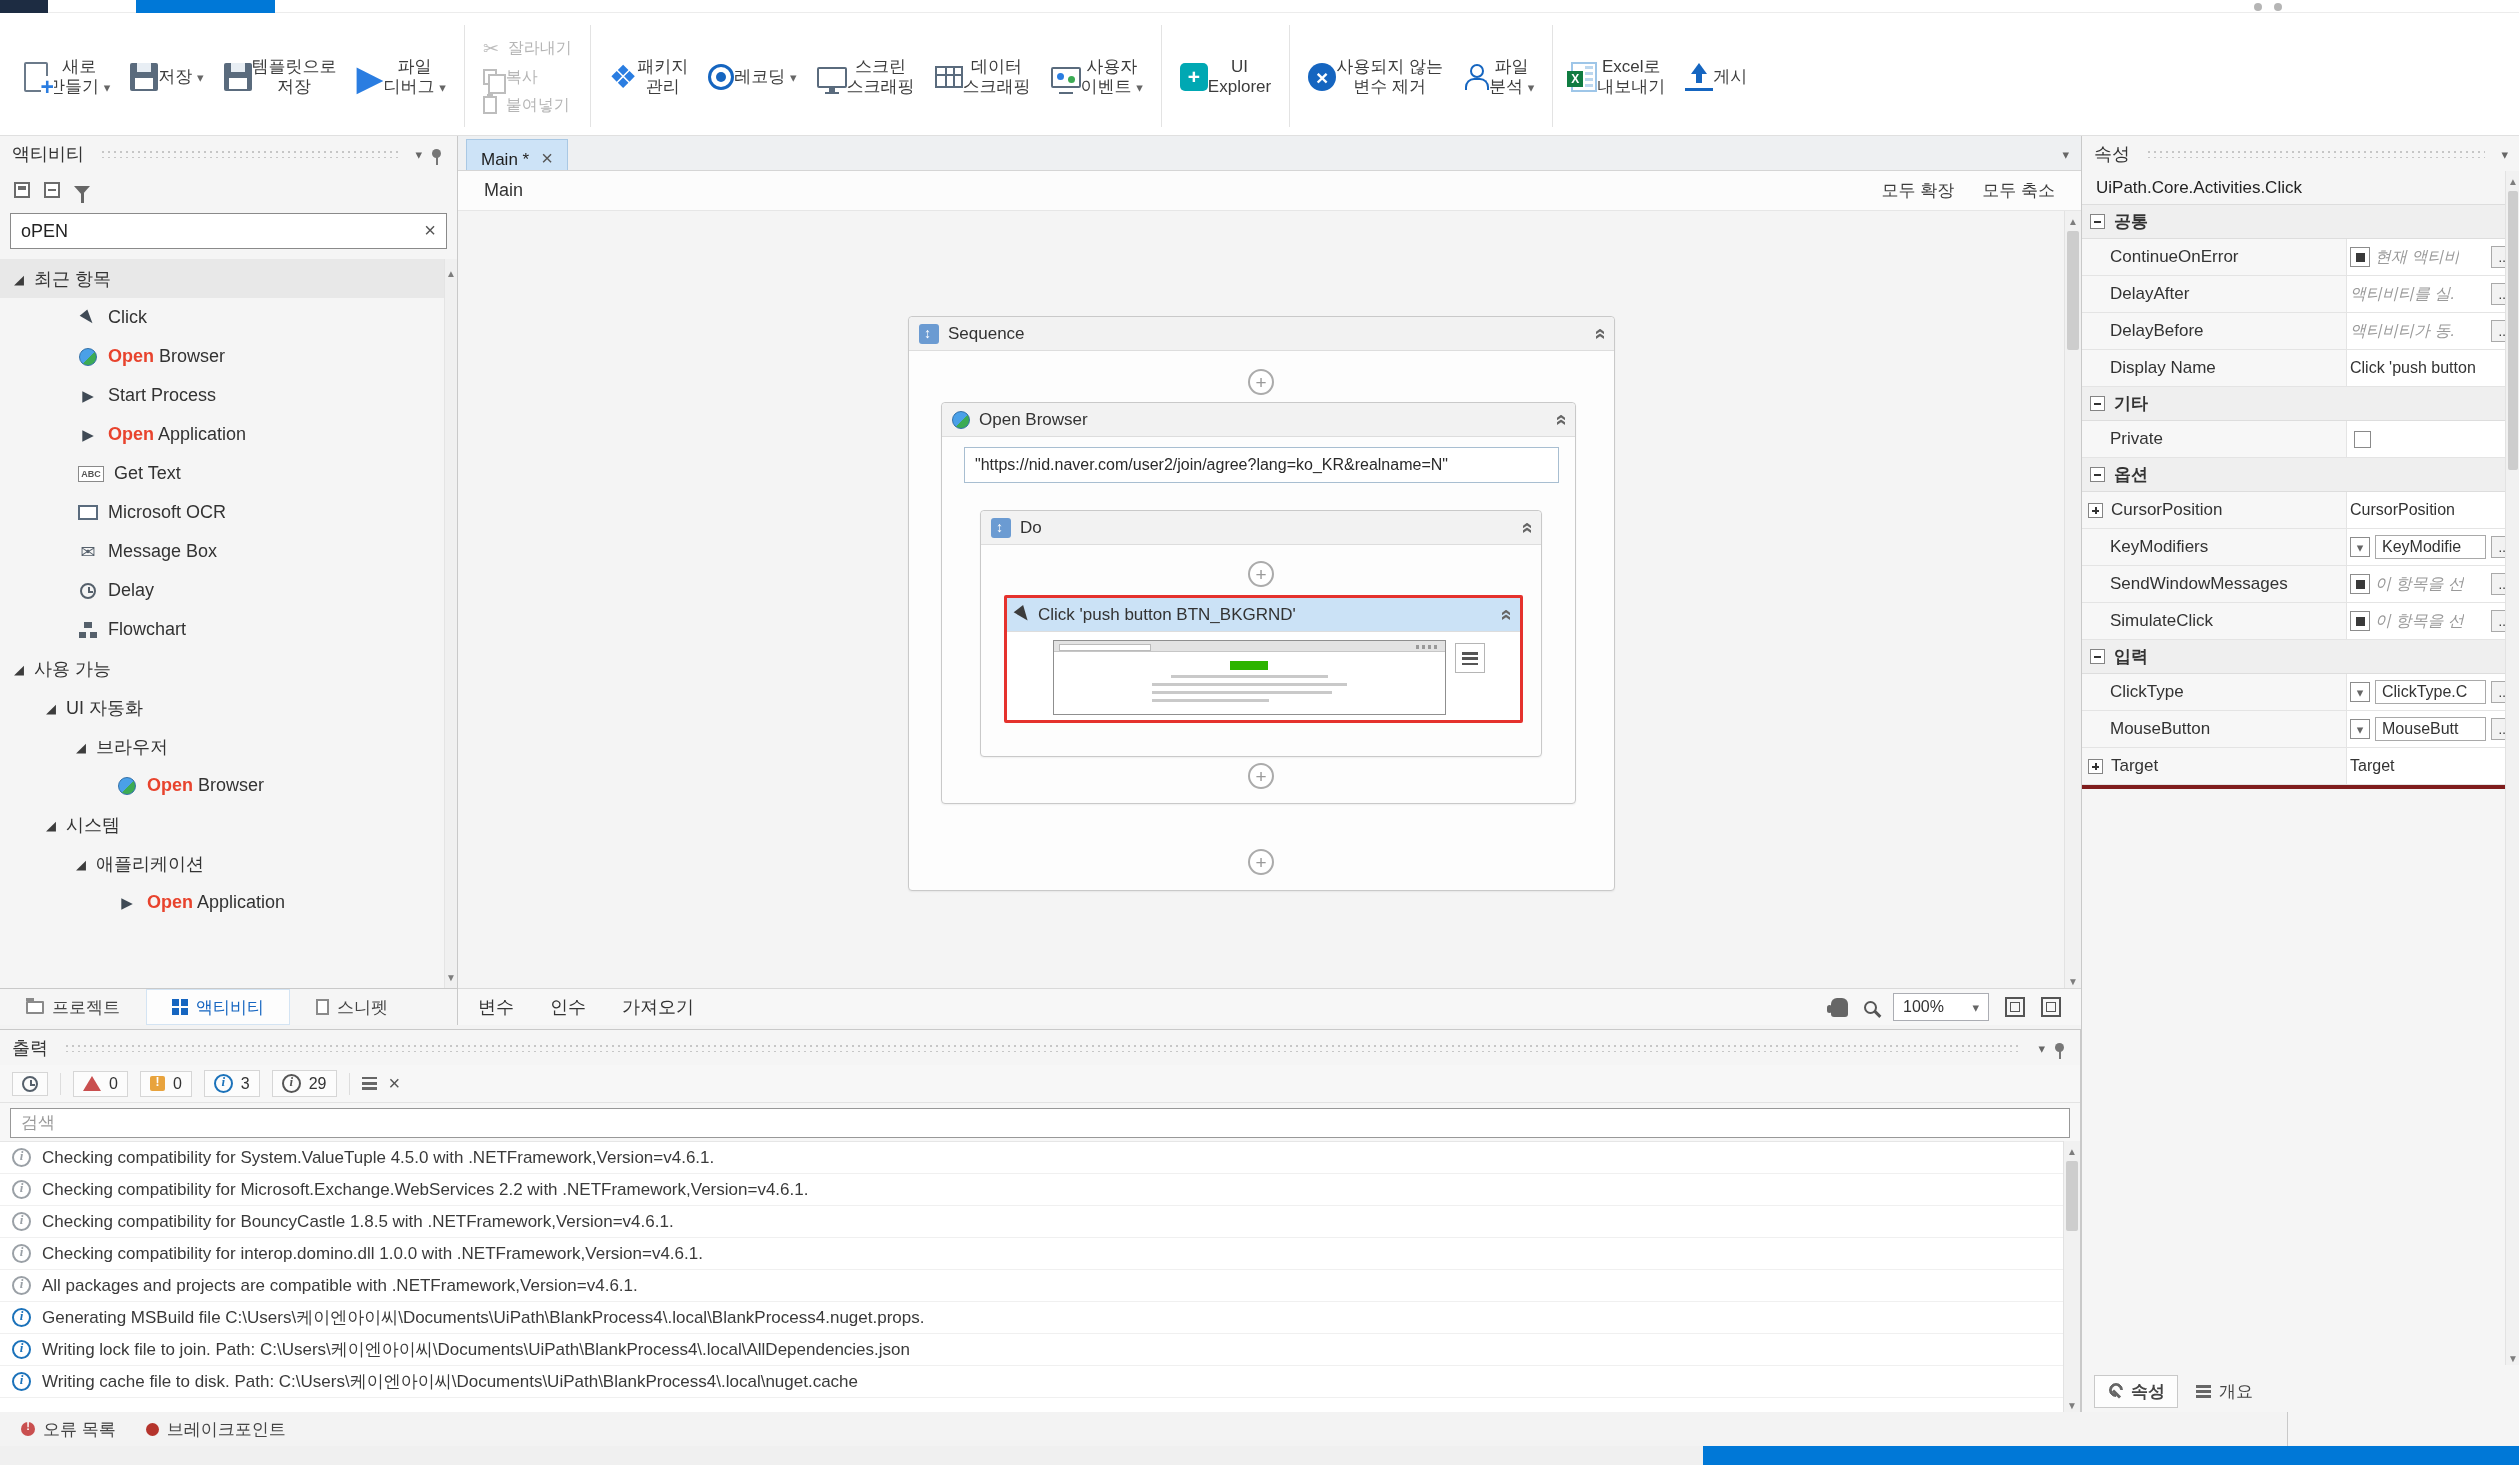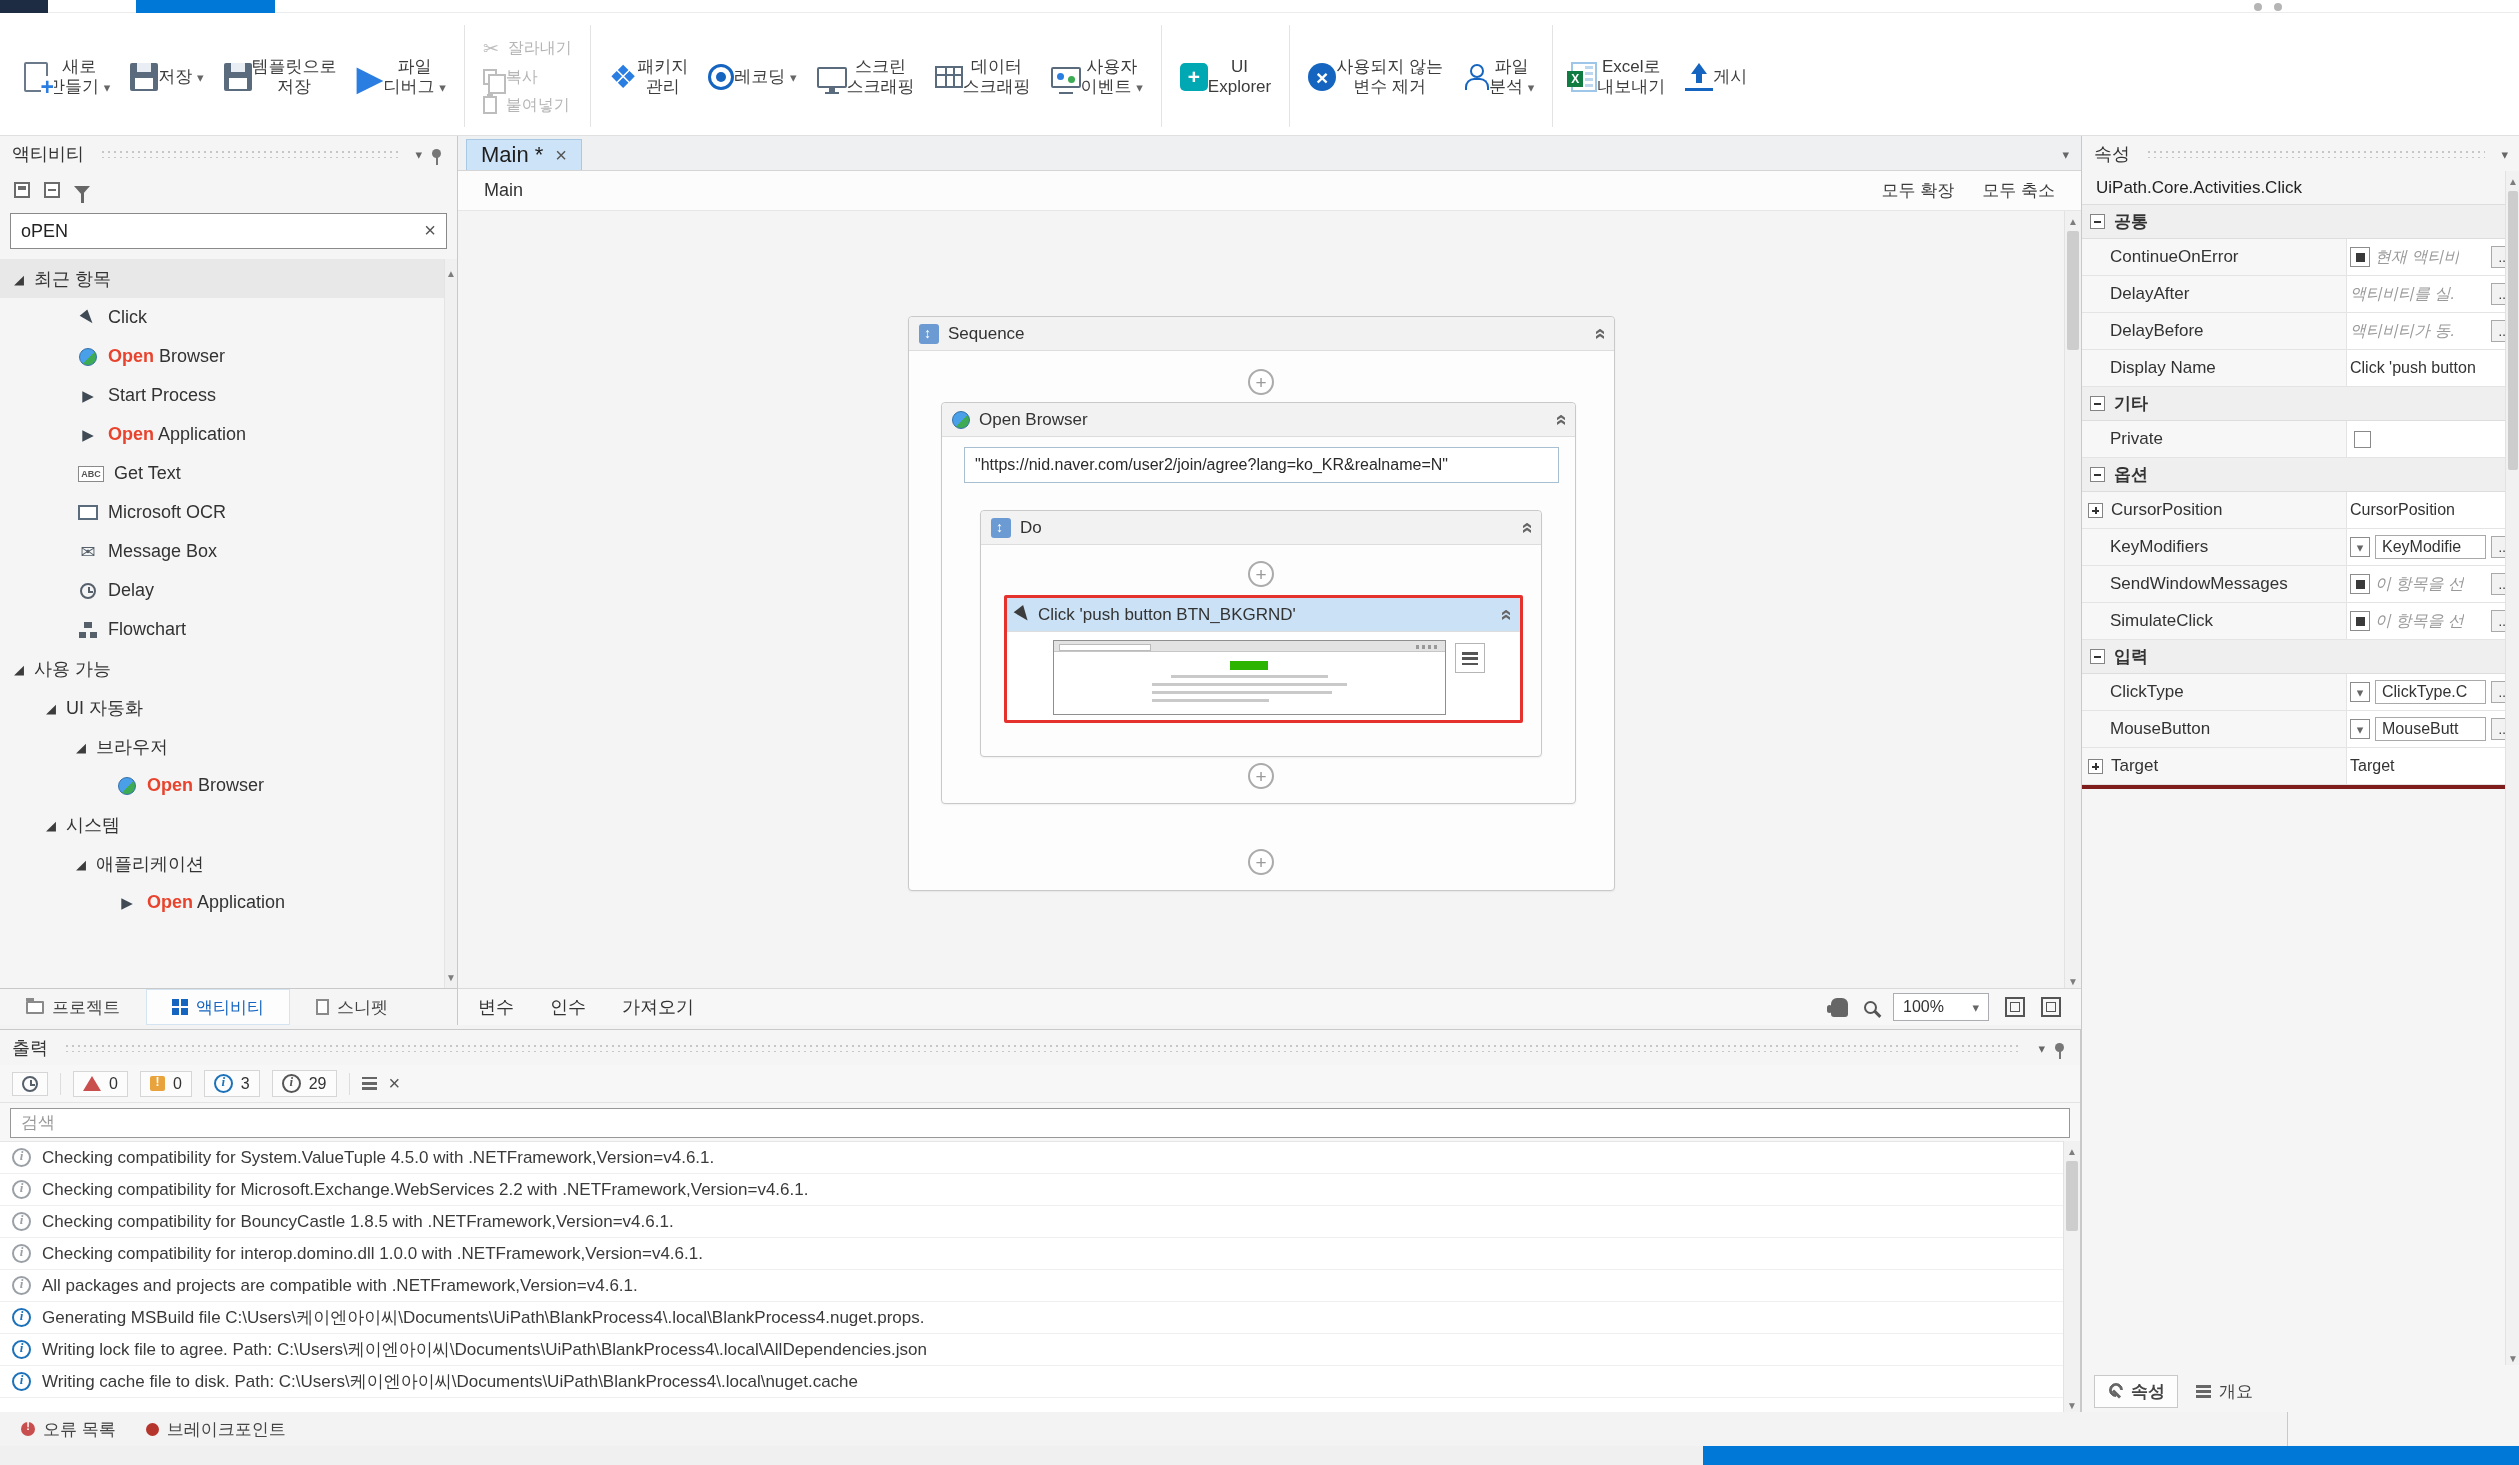--- a/index.html
+++ b/index.html
@@ -114,21 +114,21 @@
   .i-clock-sm{width:16px;height:16px;border-radius:50%;border:2px solid #55606b;position:relative}
   .i-clock-sm::after{content:"";position:absolute;left:5.5px;top:2.5px;width:2px;height:5.5px;background:#55606b}
   .i-clock-sm::before{content:"";position:absolute;left:5.5px;top:6.5px;width:5px;height:2px;background:#55606b}
   .i-flow{width:18px;height:16px;position:relative}
   .i-flow::before{content:"";position:absolute;left:5px;top:0;width:8px;height:6px;background:#55606b}
   .i-flow::after{content:"";position:absolute;left:0;bottom:0;width:7px;height:6px;background:#55606b;box-shadow:11px 0 0 #55606b}
 
   
   .designer{position:absolute;left:458px;top:136px;width:1623px;height:889px;background:#fff}
   .doc-tabbar{height:35px;background:#eef0f2;border-bottom:1px solid #d5d5d5;display:flex;align-items:flex-end}
-  .doc-tab{height:31px;margin-left:8px;background:#cde3f7;border:1px solid #a9c8e4;border-bottom:none;display:flex;align-items:center;gap:12px;padding:0 14px;font-size:22px;color:#1e1e1e}
+  .doc-tab{height:31px;margin-left:8px;background:#cde3f7;border:1px solid #a9c8e4;border-bottom:none;display:flex;align-items:flex-end;gap:12px;padding:0 14px;font-size:17px;color:#1e1e1e}
   .tabbar-right{margin-left:auto;align-self:center;padding-right:12px}
   .crumbbar{height:40px;display:flex;align-items:center;padding:0 26px;background:#fcfcfc;border-bottom:1px solid #e6e6e6;font-size:18px;color:#333}
   .crumb-links{margin-left:auto;display:flex;gap:28px;font-size:17px;color:#3b3b3b}
   .canvas{position:absolute;left:0;top:75px;right:0;bottom:37px;background:#f4f4f4;overflow:hidden}
   .actbox{position:absolute;background:#fdfdfd;border:1px solid #c9c9c9;border-radius:4px;box-shadow:0 1px 2px rgba(0,0,0,.06)}
   .acthead{height:34px;display:flex;align-items:center;gap:9px;padding:0 10px;background:#f2f2f2;border-bottom:1px solid #ddd;border-radius:4px 4px 0 0;font-size:17px;color:#333;white-space:nowrap}
   .i-seqicon{width:20px;height:20px;border-radius:3px;background:#6b9bd2;position:relative}
   .i-seqicon::after{content:"↕";color:#fff;font-size:14px;font-weight:bold;position:absolute;left:5px;top:1px}
   .i-cursor-hd{width:0;height:0;border-left:6px solid transparent;border-right:6px solid transparent;border-top:15px solid #3c3c3c;transform:rotate(-38deg)}
   .addp{position:absolute;width:26px;height:26px;border-radius:50%;border:2px solid #ababab;background:#fff;color:#9a9a9a;display:flex;align-items:center;justify-content:center}
@@ -796,21 +796,21 @@
       <div class="log">
           <span class="i-info"></span>
           <span>All packages and projects are compatible with .NETFramework,Version=v4.6.1.</span>
         </div>
       <div class="log">
           <span class="i-info blue"></span>
           <span>Generating MSBuild file C:\Users\케이엔아이씨\Documents\UiPath\BlankProcess4\.local\BlankProcess4.nuget.props.</span>
         </div>
       <div class="log">
           <span class="i-info blue"></span>
-          <span>Writing lock file to agree. Path: C:\Users\케이엔아이씨\Documents\UiPath\BlankProcess4\.local\AllDependencies.json</span>
+          <span>Writing lock file to join. Path: C:\Users\케이엔아이씨\Documents\UiPath\BlankProcess4\.local\AllDependencies.json</span>
         </div>
       <div class="log">
           <span class="i-info blue"></span>
           <span>Writing cache file to disk. Path: C:\Users\케이엔아이씨\Documents\UiPath\BlankProcess4\.local\nuget.cache</span>
         </div>
     </div>
     <div class="out-scroll">
       <div class="sb-btn">
           <span class="g-up"></span>
         </div>

